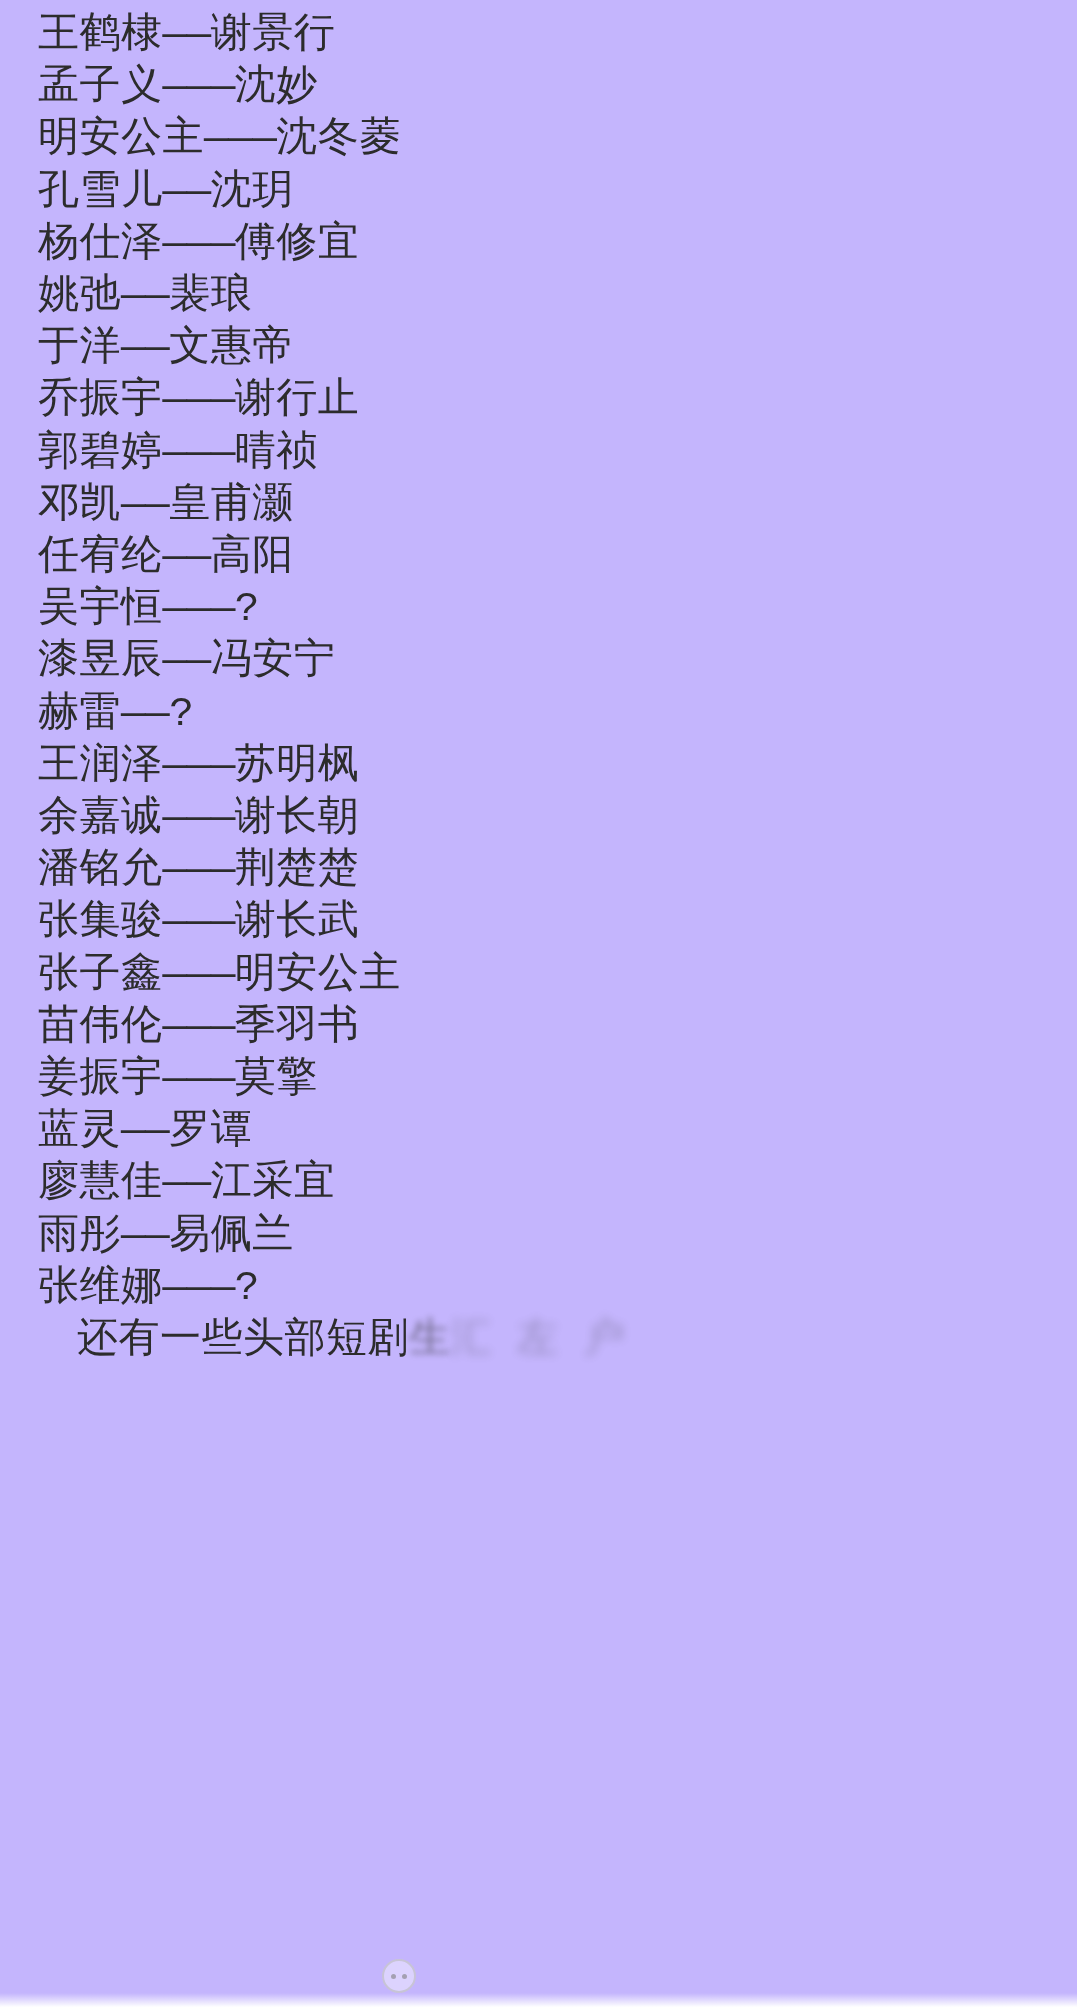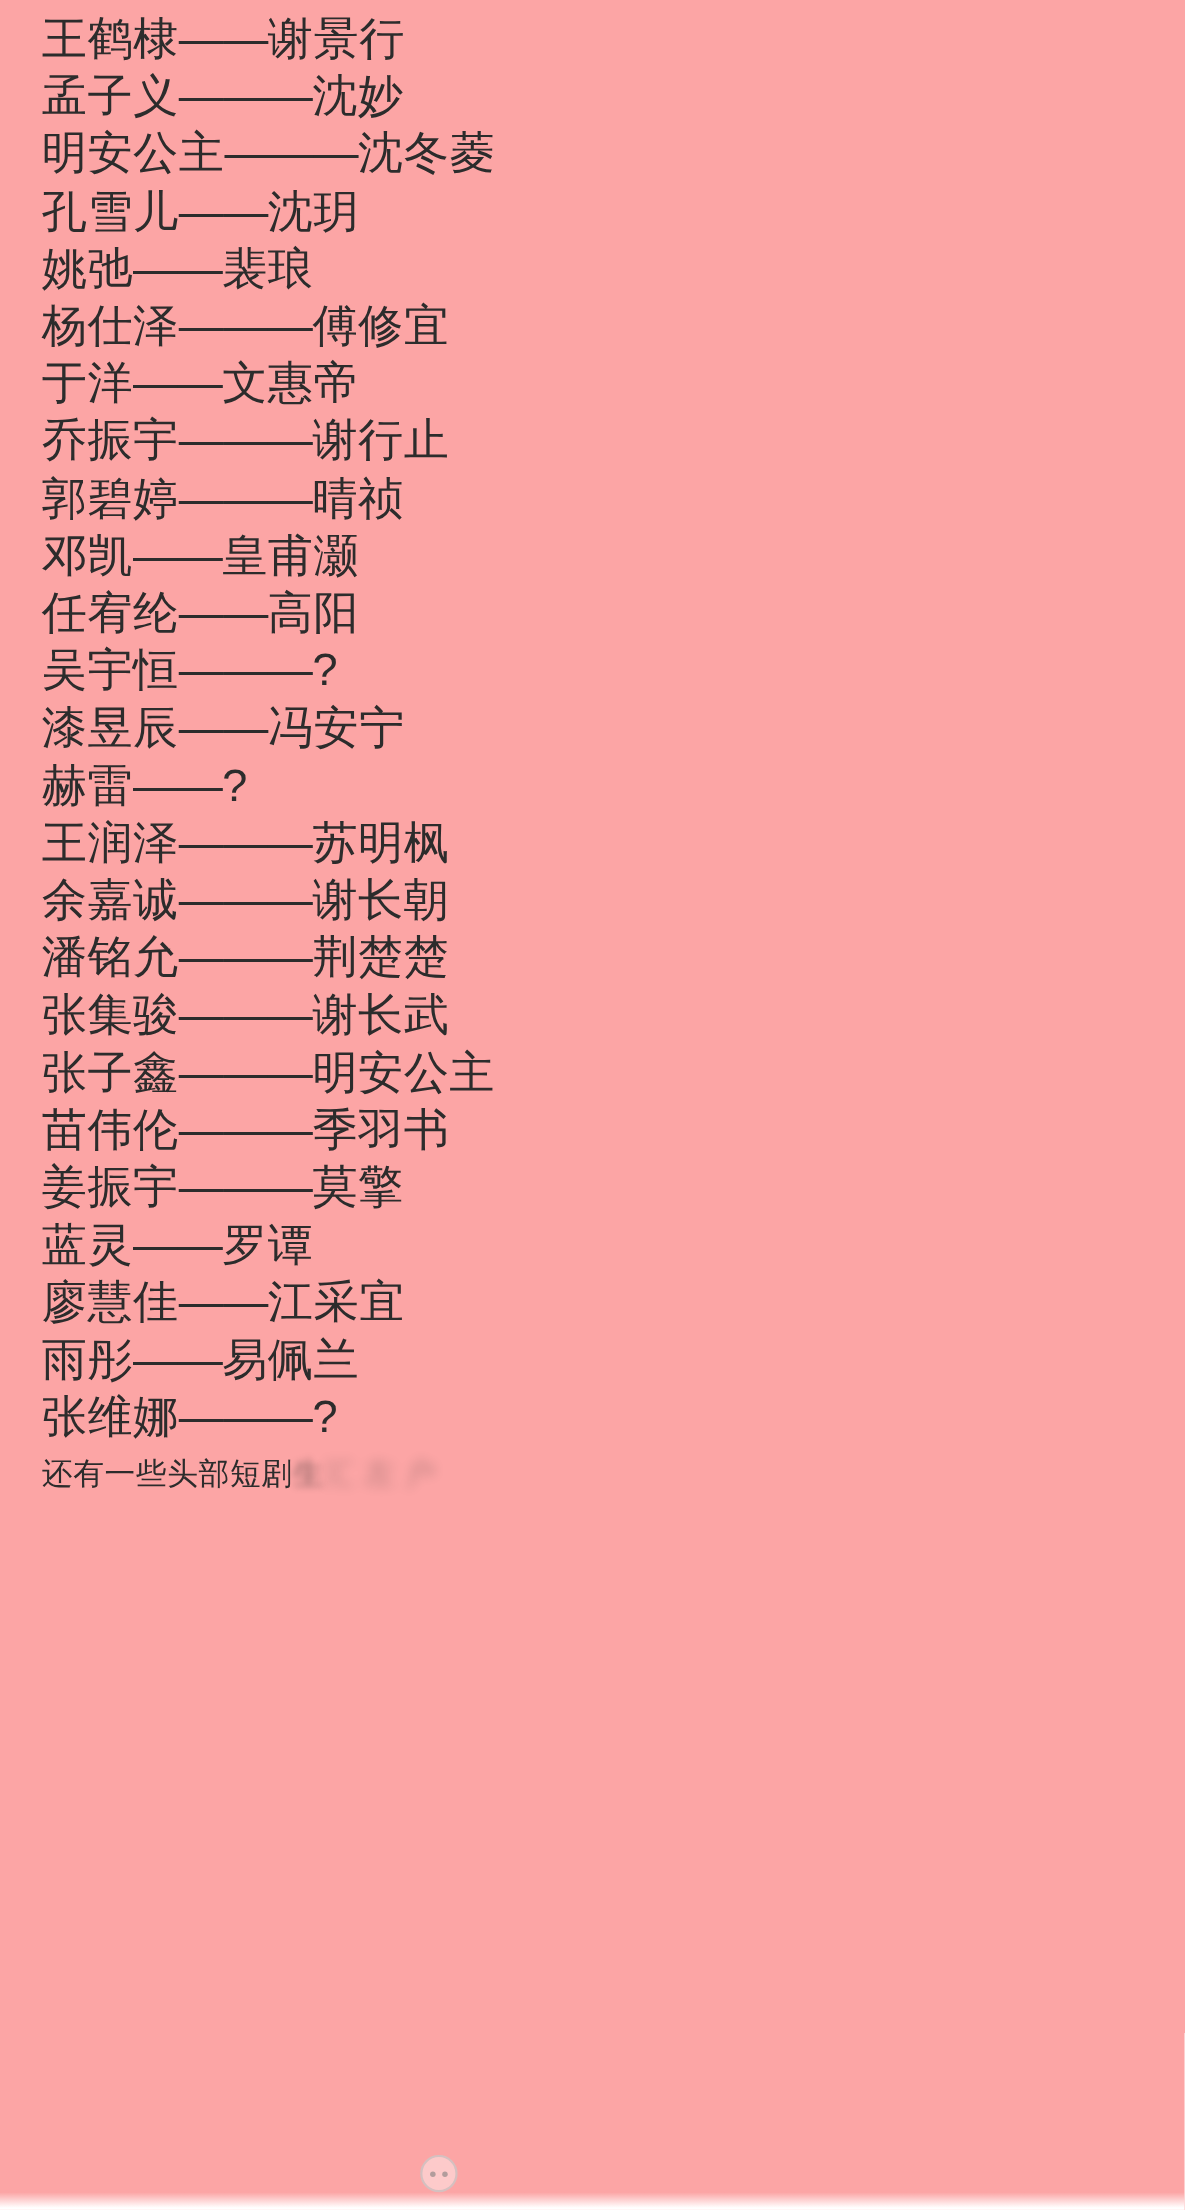--- a/index.html
+++ b/index.html
@@ -10,22 +10,23 @@
   body {
     width: 1077px;
     height: 2009px;
     overflow: hidden;
     font-family: "Liberation Sans", "DejaVu Sans", sans-serif;
   }
   #screen {
     position: relative;
     width: 1077px;
     height: 2009px;
-    background: #fca5a5;
+    background: #c4b5fd;
     overflow: hidden;
+    font-family: Liberation Mono, monospace;
   }
   #text-block {
     position: absolute;
     left: 38px;
     top: 9px;
     width: 1020px;
   }
   .cast-line {
     font-size: 41px;
     line-height: 52.2px;
@@ -37,26 +38,27 @@
   }
   .cast-line .actor,
   .cast-line .dash,
   .cast-line .role {
     display: inline;
   }
   .cast-line .dash {
     letter-spacing: -0.5px;
   }
   .note-line {
-    font-size: 28px;
+    font-size: 41px;
     line-height: 52.2px;
     color: #2c2c2c;
     letter-spacing: 0.5px;
     white-space: nowrap;
     position: relative;
+    margin-left: 39px;
   }
   
   .note-line .tail {
     color: #2c2c2c;
     filter: blur(3.2px);
     opacity: 0.55;
   }
   .note-line .tail-far {
     color: #2c2c2c;
     filter: blur(5px);
@@ -109,24 +111,24 @@
     <div class="cast-line">
       <span class="actor">孟子义</span><span class="dash">———</span><span class="role">沈妙</span>
     </div>
     <div class="cast-line">
       <span class="actor">明安公主</span><span class="dash">———</span><span class="role">沈冬菱</span>
     </div>
     <div class="cast-line">
       <span class="actor">孔雪儿</span><span class="dash">——</span><span class="role">沈玥</span>
     </div>
     <div class="cast-line">
-      <span class="actor">姚弛</span><span class="dash">——</span><span class="role">裴琅</span>
+      <span class="actor">杨仕泽</span><span class="dash">———</span><span class="role">傅修宜</span>
     </div>
     <div class="cast-line">
-      <span class="actor">杨仕泽</span><span class="dash">———</span><span class="role">傅修宜</span>
+      <span class="actor">姚弛</span><span class="dash">——</span><span class="role">裴琅</span>
     </div>
     <div class="cast-line">
       <span class="actor">于洋</span><span class="dash">——</span><span class="role">文惠帝</span>
     </div>
     <div class="cast-line">
       <span class="actor">乔振宇</span><span class="dash">———</span><span class="role">谢行止</span>
     </div>
     <div class="cast-line">
       <span class="actor">郭碧婷</span><span class="dash">———</span><span class="role">晴祯</span>
     </div>

